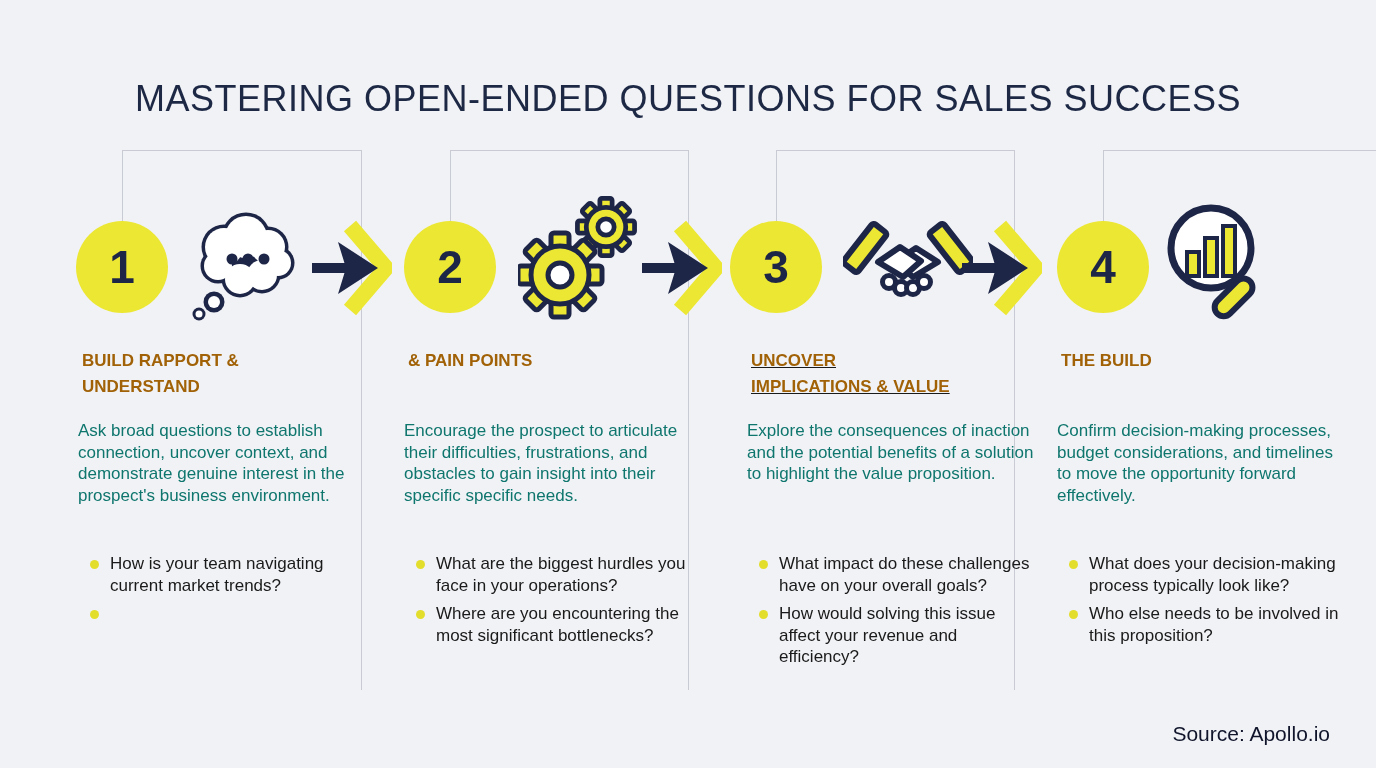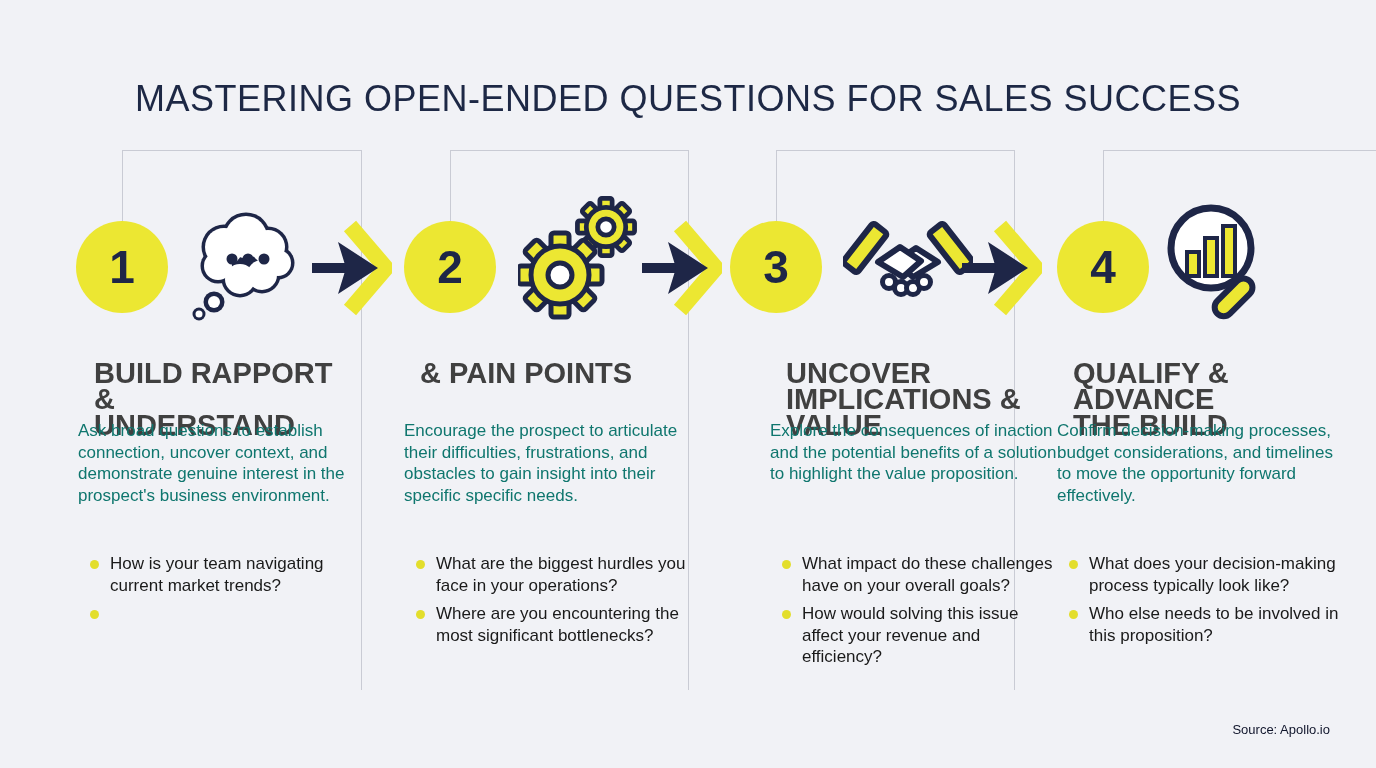--- a/index.html
+++ b/index.html
@@ -22,37 +22,37 @@
   .num-circle{
     position:absolute;top:221px;width:92px;height:92px;border-radius:50%;
     background:#ece732;z-index:3;display:flex;align-items:center;justify-content:center;
     font-size:46px;font-weight:800;color:#1e2647;
   }
   .icon-wrap{position:absolute;z-index:3;}
   .arrow-wrap{position:absolute;top:218px;z-index:4;}
   
   .col{position:absolute;width:294px;z-index:2;}
   .col h2{
-    margin:16px;font-size:29px;line-height:26px;font-weight:700;color:#404040;
+    margin:4px;font-size:17px;line-height:26px;font-weight:700;color:#a16207;
   }
   .col .para{
     position:absolute;top:76px;left:0;width:288px;
     font-size:17px;line-height:21.5px;color:#0f766e;
   }
   .bullets{position:absolute;top:205px;left:0;width:290px;margin:4px;padding:0;list-style:none;}
   .bullets li{
     position:relative;padding-left:28px;margin-bottom:7px;
     font-size:17px;line-height:21.5px;color:#1a1a1a;
   }
   .bullet-dot{
     position:absolute;left:8px;top:7px;width:9px;height:9px;border-radius:50%;
     background:#e3de2c;
   }
   .source{
-    position:absolute;top:722px;right:46px;font-size:13px;color:#10152b;z-index:2;
+    position:absolute;top:722px;right:46px;font-size:21px;color:#10152b;z-index:2;
   }
 </style>
 </head>
 <body>
 
 <h1 class="title">MASTERING OPEN-ENDED QUESTIONS FOR SALES SUCCESS</h1>
 
 <div class="box-top" style="left:122px;width:239px;"></div>
 <div class="box-left" style="left:122px;"></div>
 <div class="box-right" style="left:361px;"></div>
@@ -213,35 +213,34 @@
   <h2>
     <div>&amp; PAIN POINTS</div>
   </h2>
   <div class="para">Encourage the prospect to articulate their difficulties, frustrations, and obstacles to gain insight into their specific specific needs.</div>
   <ul class="bullets">
     <li><span class="bullet-dot"></span><span>What are the biggest hurdles you face in your operations?</span></li>
     <li><span class="bullet-dot"></span><span>Where are you encountering the most significant bottlenecks?</span></li>
   </ul>
 </div>
 
-<div class="col" style="left:770px;top:344px;">
+<div class="col" style="left:747px;top:344px;text-decoration:underline;">
   <h2>
     <div>UNCOVER</div>
     <div>IMPLICATIONS &amp; VALUE</div>
   </h2>
   <div class="para">Explore the consequences of inaction and the potential benefits of a solution to highlight the value proposition.</div>
   <ul class="bullets">
     <li><span class="bullet-dot"></span><span>What impact do these challenges have on your overall goals?</span></li>
     <li><span class="bullet-dot"></span><span>How would solving this issue affect your revenue and efficiency?</span></li>
   </ul>
 </div>
 
 <div class="col" style="left:1057px;top:344px;">
   <h2>
-    <div>QUALIFY &amp; ADVANCE</div>
     <div>THE BUILD</div>
   </h2>
   <div class="para">Confirm decision-making processes, budget considerations, and timelines to move the opportunity forward effectively.</div>
   <ul class="bullets">
     <li><span class="bullet-dot"></span><span>What does your decision-making process typically look like?</span></li>
     <li><span class="bullet-dot"></span><span>Who else needs to be involved in this proposition?</span></li>
   </ul>
 </div>
 
 <div class="source">Source: Apollo.io</div>

